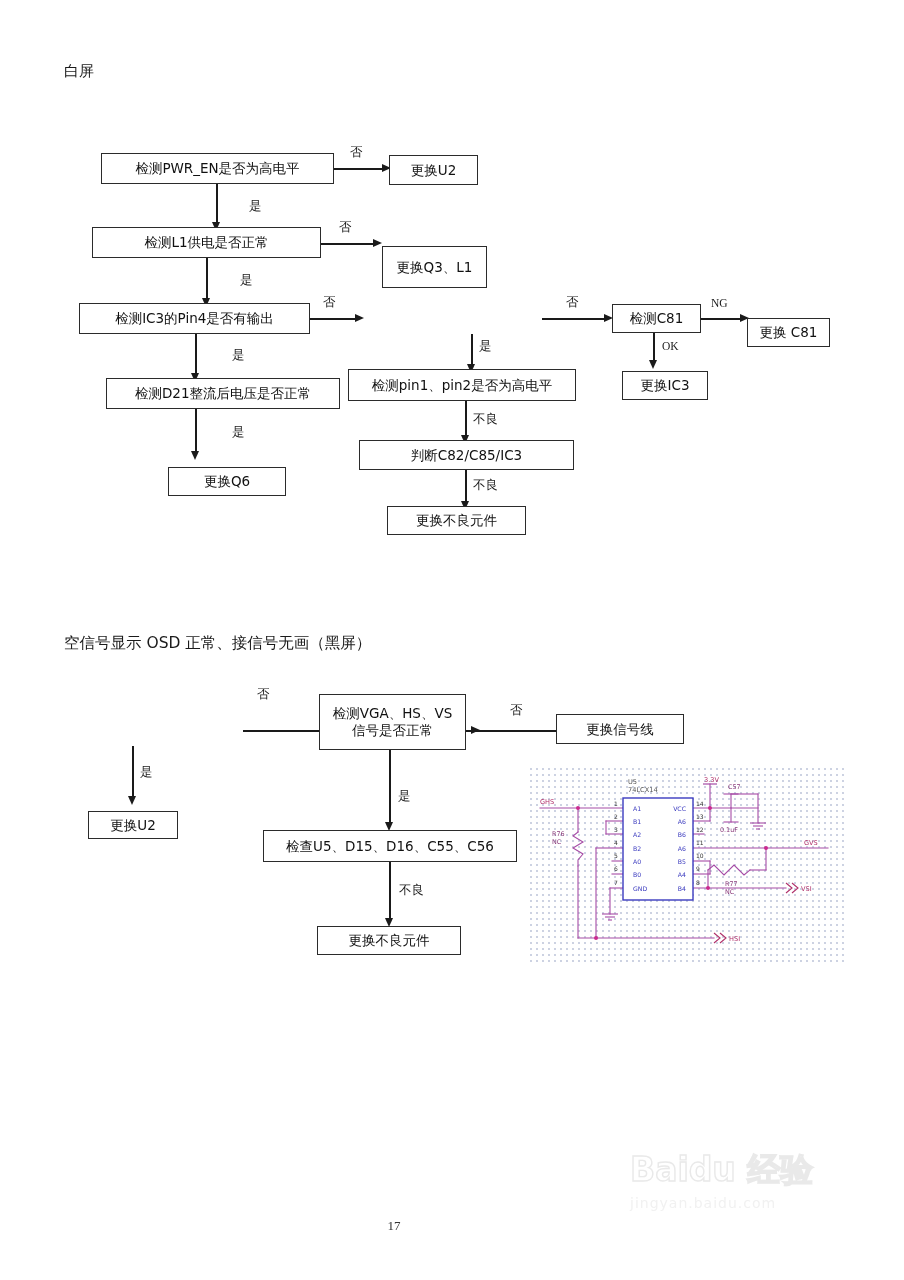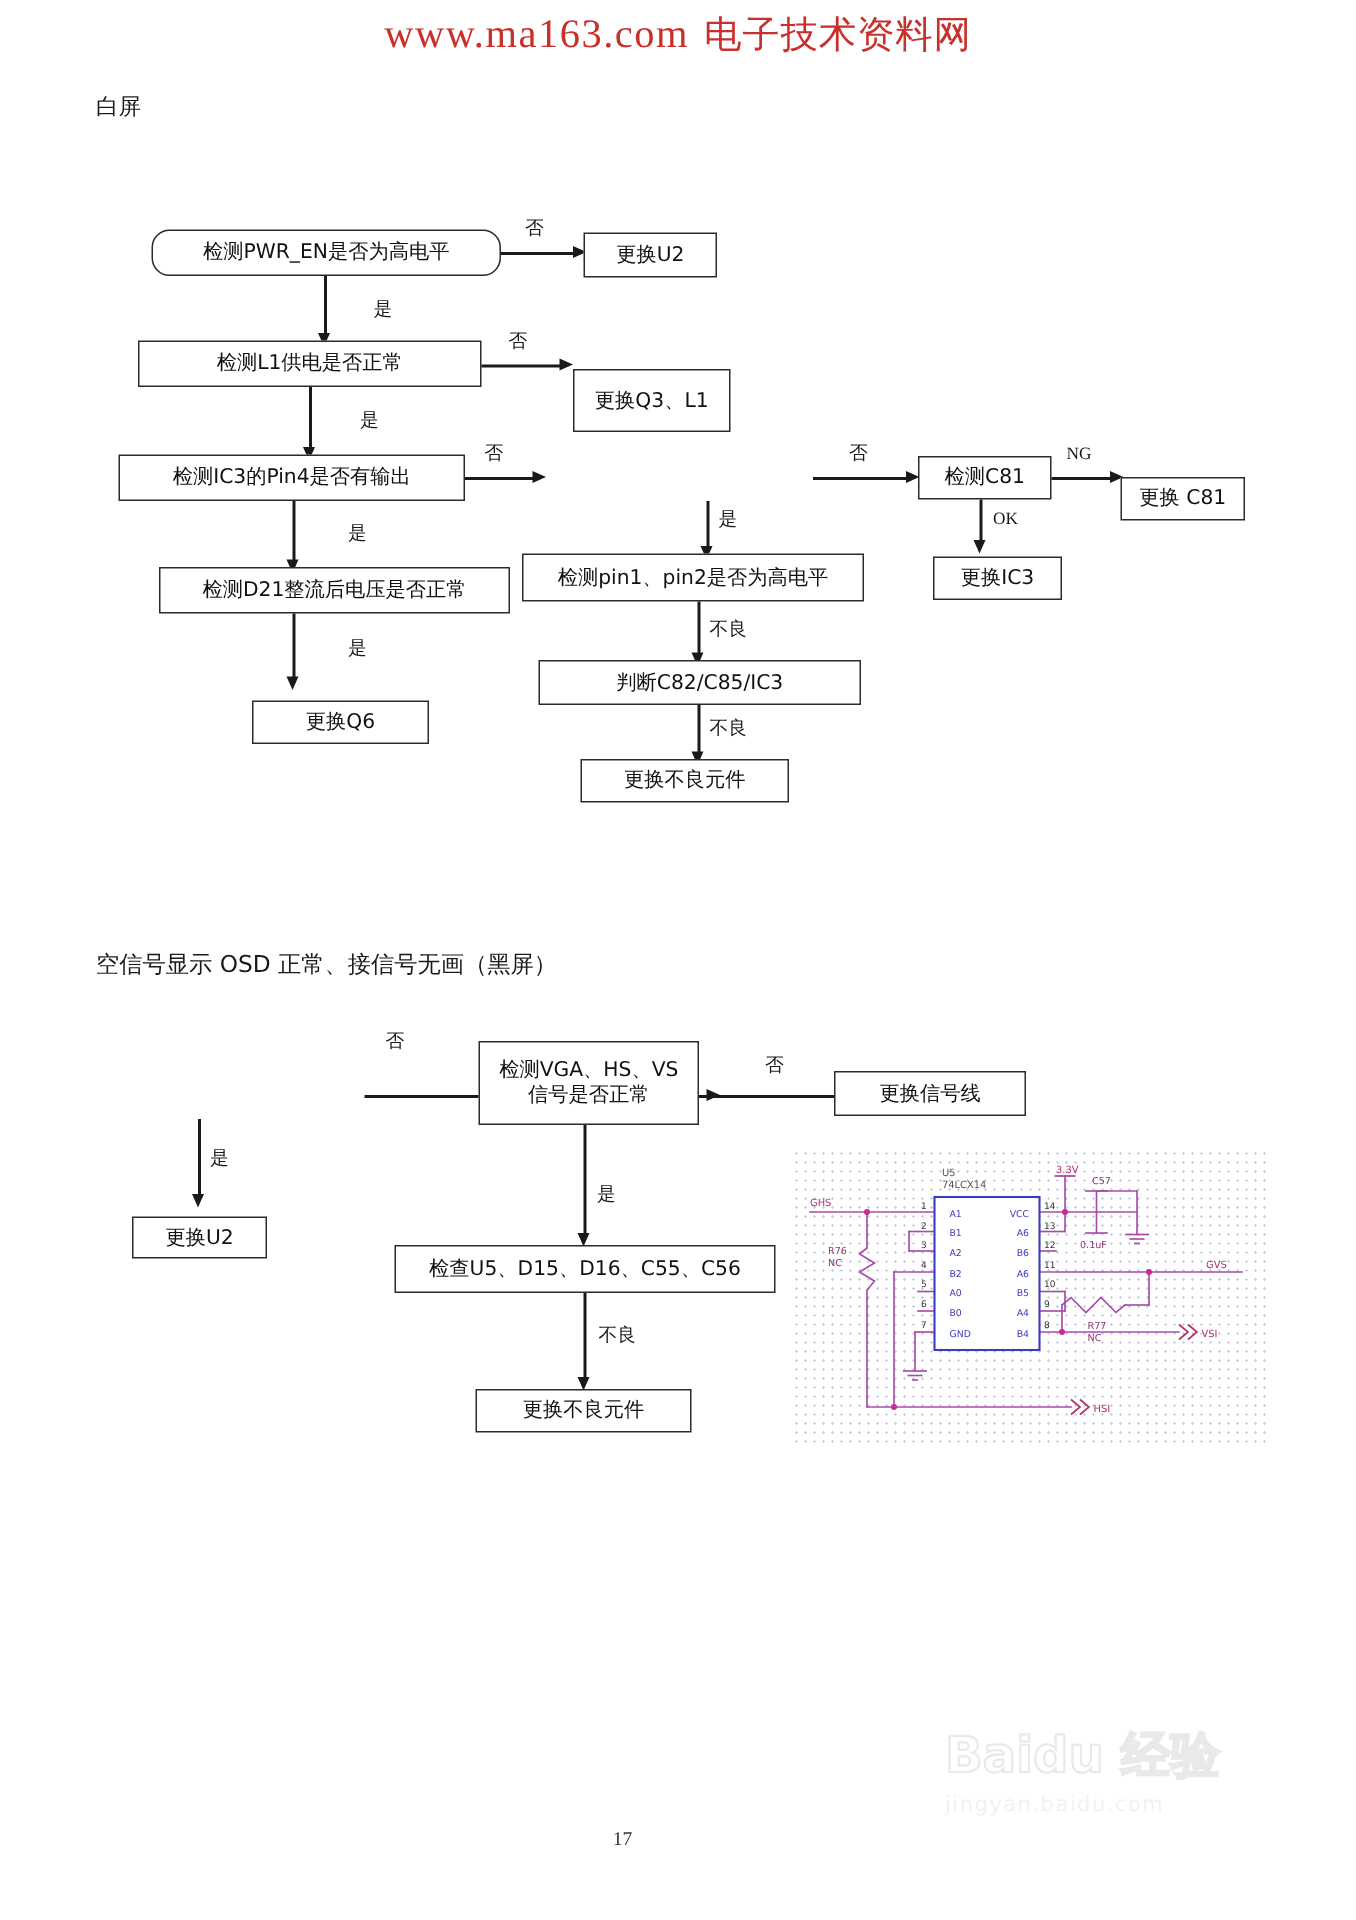--- a/index.html
+++ b/index.html
@@ -117,21 +117,20 @@
   .schematic svg { display: block; }
 
   
   .page-number {
     position: absolute;
     left: 0; top: 1218px;
     width: 788px;
     text-align: center;
     font-size: 13px;
     color: #333;
-    padding-left: 21px;
   }
   .watermark {
     position: absolute;
     left: 630px;
     top: 1148px;
     width: 250px;
     height: 78px;
     opacity: 1;
     pointer-events: none;
   }
@@ -152,27 +151,24 @@
     letter-spacing: 1px;
     margin-top: 2px;
     white-space: nowrap;
   }
 </style>
 </head>
 <body>
 
 <div id="page">
 
-  <div class="site-header">
-    <span class="url">www.ma163.com</span><span class="cn">电子技术资料网</span>
-  </div>
 
   <div class="section-title" style="left:64px; top:62px;">白屏</div>
 
-  <div class="node" style="left:101px; top:153px; width:233px; height:31px;border-radius:12px;">检测PWR_EN是否为高电平</div>
+  <div class="node" style="left:101px; top:153px; width:233px; height:31px;">检测PWR_EN是否为高电平</div>
   <div class="hline" style="left:334px; top:168px; width:52px;"></div>
   <div class="arrow-r" style="left:382px; top:164px;"></div>
   <div class="edge-label" style="left:350px; top:144px;">否</div>
   <div class="node" style="left:389px; top:155px; width:89px; height:30px;">更换U2</div>
 
   <div class="vline" style="left:216px; top:184px; height:42px;"></div>
   <div class="arrow-d" style="left:212px; top:222px;"></div>
   <div class="edge-label" style="left:249px; top:198px;">是</div>
 
   <div class="node" style="left:92px; top:227px; width:229px; height:31px;">检测L1供电是否正常</div>

